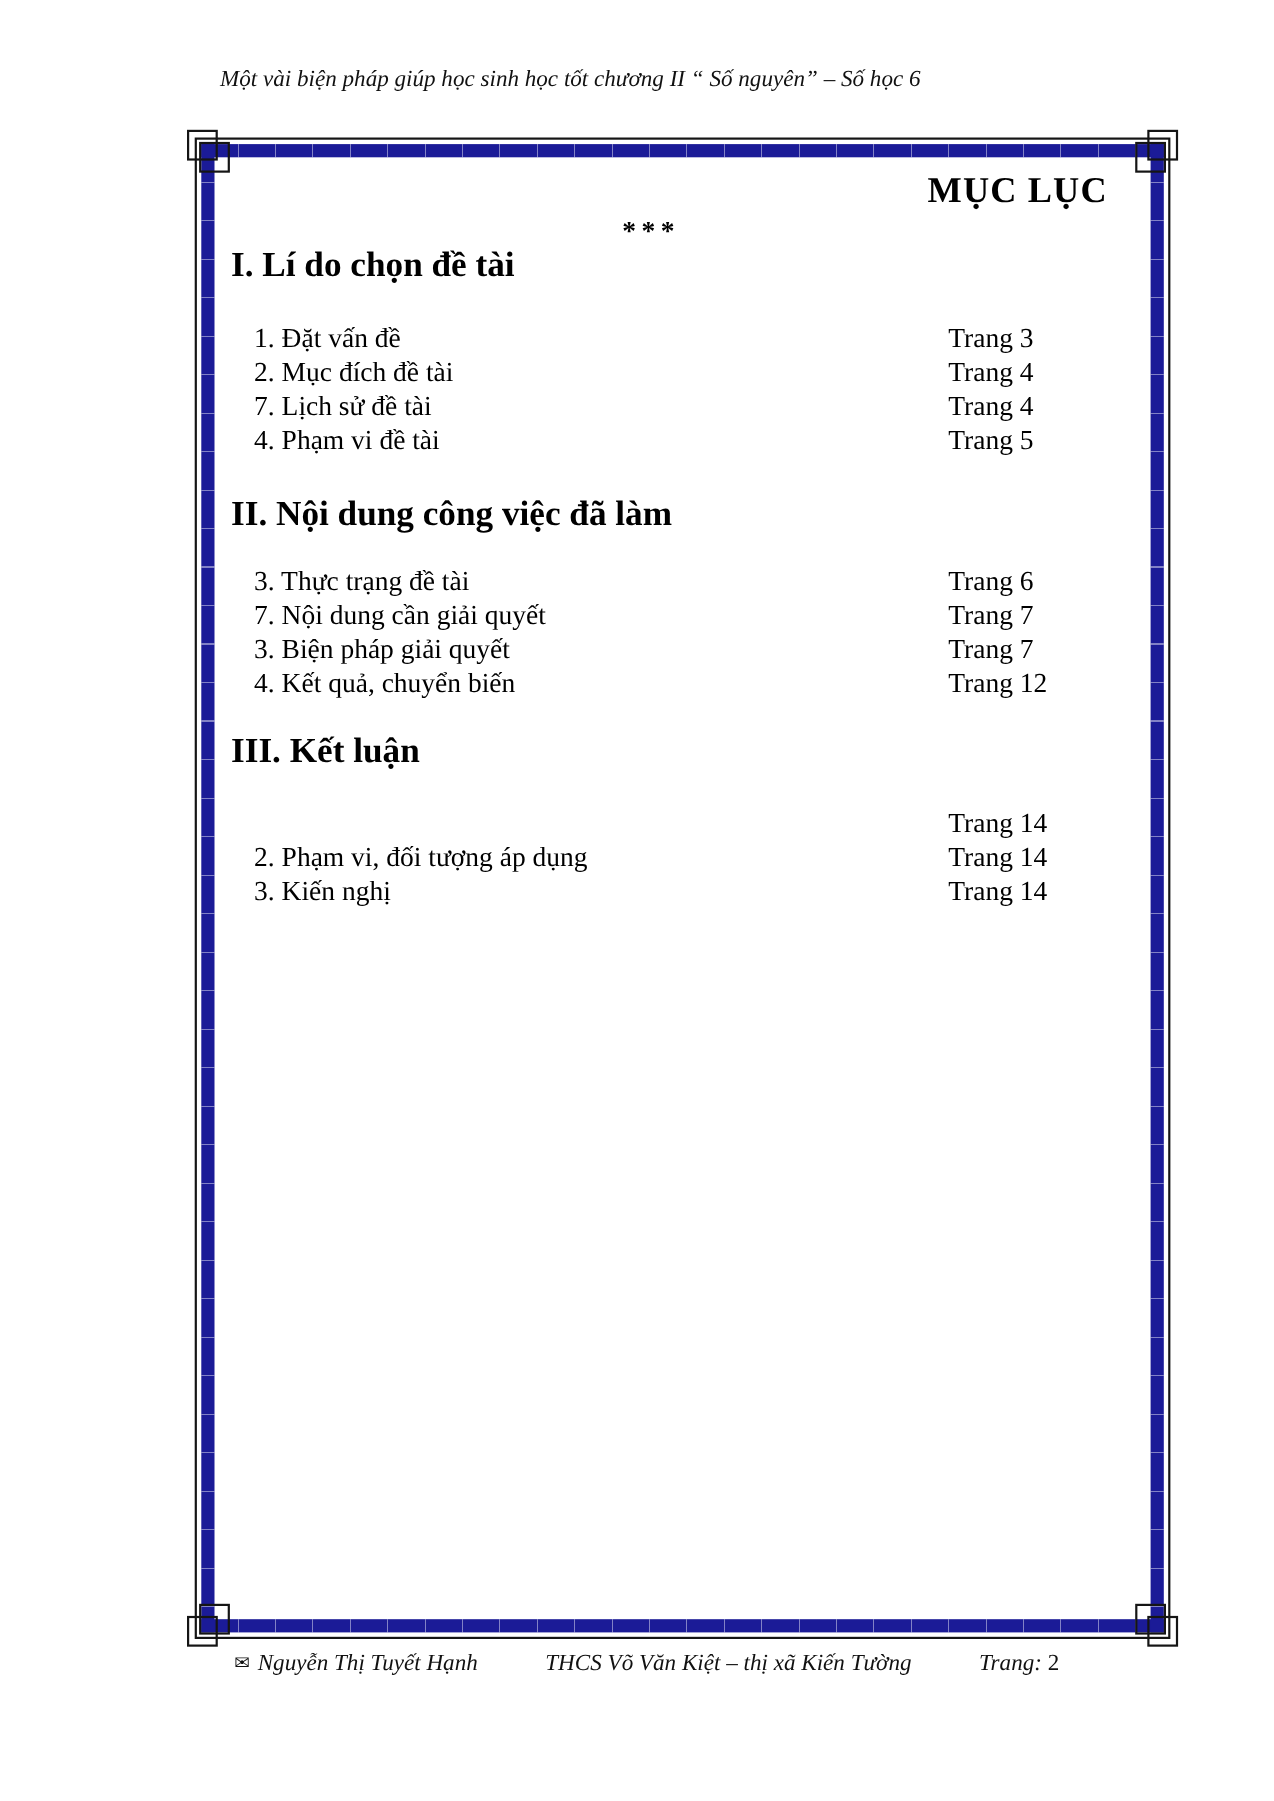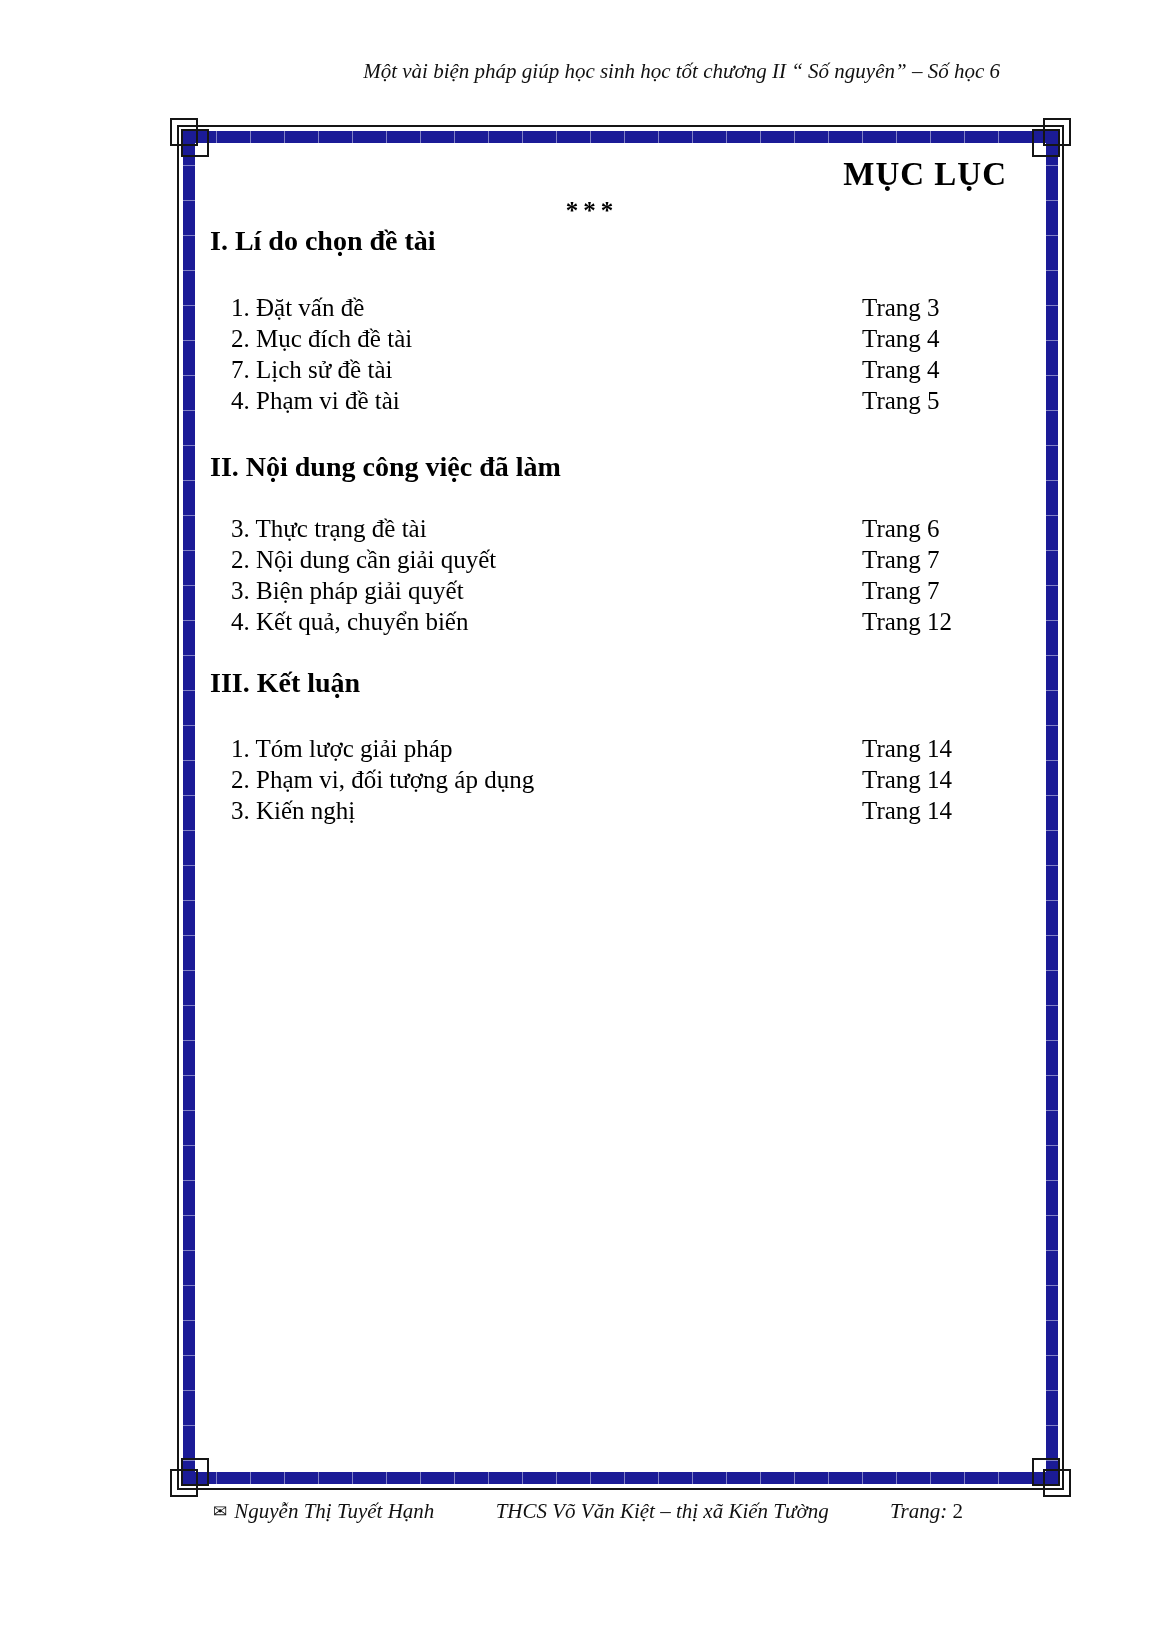--- a/index.html
+++ b/index.html
@@ -3,21 +3,21 @@
 <meta charset="utf-8">
 <style>
   html,body{margin:0;padding:0;}
   body{
     width:1158px;height:1637px;position:relative;background:#ffffff;
     font-family:"Liberation Serif","DejaVu Serif",serif;color:#000;
     overflow:hidden;
   }
   
   .page-header{
-    position:absolute;top:58px;left:200px;width:800px;text-align:right;
+    position:absolute;top:58px;left:200px;width:800px;text-align:left;
     font-style:italic;font-size:21px;line-height:26px;color:#111;
   }
   
   .frame{position:absolute;left:177px;top:125px;width:887px;height:1365px;}
   .frame-outline{position:absolute;inset:0;border:2px solid #151515;}
   .bar{position:absolute;background:#1b1b97;}
   .bar-h{left:6px;right:6px;height:12px;
     background-image:repeating-linear-gradient(to right,transparent 0 33px,rgba(255,255,255,.45) 33px 34px);}
   .bar-v{top:6px;bottom:6px;width:12px;
     background-image:repeating-linear-gradient(to bottom,transparent 0 34px,rgba(255,255,255,.45) 34px 35px);}
@@ -27,21 +27,21 @@
   .tl-a{left:-7px;top:-7px;} .tl-b{left:4px;top:4px;}
   .tr-a{right:-7px;top:-7px;} .tr-b{right:4px;top:4px;}
   .bl-a{left:-7px;bottom:-7px;} .bl-b{left:4px;bottom:4px;}
   .br-a{right:-7px;bottom:-7px;} .br-b{right:4px;bottom:4px;}
   
   .content{position:absolute;left:177px;top:0;width:830px;height:1637px;}
   .toc-title{position:absolute;top:156px;left:0;width:100%;text-align:right;
     font-weight:bold;font-size:33px;letter-spacing:1px;}
   .star-divider{position:absolute;top:197px;left:0;width:100%;text-align:center;
     font-weight:bold;font-size:25px;letter-spacing:5px;}
-  .sec-heading{position:absolute;left:33px;font-weight:bold;font-size:28px;line-height:33px;}
+  .sec-heading{position:absolute;left:33px;font-weight:bold;font-size:32px;line-height:33px;}
   .h-sec0{top:224px;} .h-sec1{top:450px;} .h-sec2{top:666px;}
   .item-group{position:absolute;left:0;width:100%;}
   .g-sec0{top:292px;} .g-sec1{top:513px;} .g-sec2{top:733px;}
   .toc-item{display:flex;font-size:25px;line-height:31px;}
   .item-label{padding-left:54px;}
   .item-page{margin-left:auto;width:145px;text-align:left;}
   
   .page-footer{
     position:absolute;top:1499px;left:213px;width:750px;
     display:flex;justify-content:space-between;align-items:baseline;
@@ -96,37 +96,36 @@
     </div>
   </div>
 
   <div class="sec-heading h-sec1">II. Nội dung công việc đã làm</div>
   <div class="item-group g-sec1">
     <div class="toc-item">
       <span class="item-label">3. Thực trạng đề tài</span>
       <span class="item-page">Trang 6</span>
     </div>
     <div class="toc-item">
-      <span class="item-label">2. Nội dung cần giải quyết</span>
+      <span class="item-label">7. Nội dung cần giải quyết</span>
       <span class="item-page">Trang 7</span>
     </div>
     <div class="toc-item">
       <span class="item-label">3. Biện pháp giải quyết</span>
       <span class="item-page">Trang 7</span>
     </div>
     <div class="toc-item">
       <span class="item-label">4. Kết quả, chuyển biến</span>
       <span class="item-page">Trang 12</span>
     </div>
   </div>
 
   <div class="sec-heading h-sec2">III. Kết luận</div>
   <div class="item-group g-sec2">
     <div class="toc-item">
-      <span class="item-label">1. Tóm lược giải pháp</span>
       <span class="item-page">Trang 14</span>
     </div>
     <div class="toc-item">
       <span class="item-label">2. Phạm vi, đối tượng áp dụng</span>
       <span class="item-page">Trang 14</span>
     </div>
     <div class="toc-item">
       <span class="item-label">3. Kiến nghị</span>
       <span class="item-page">Trang 14</span>
     </div>

